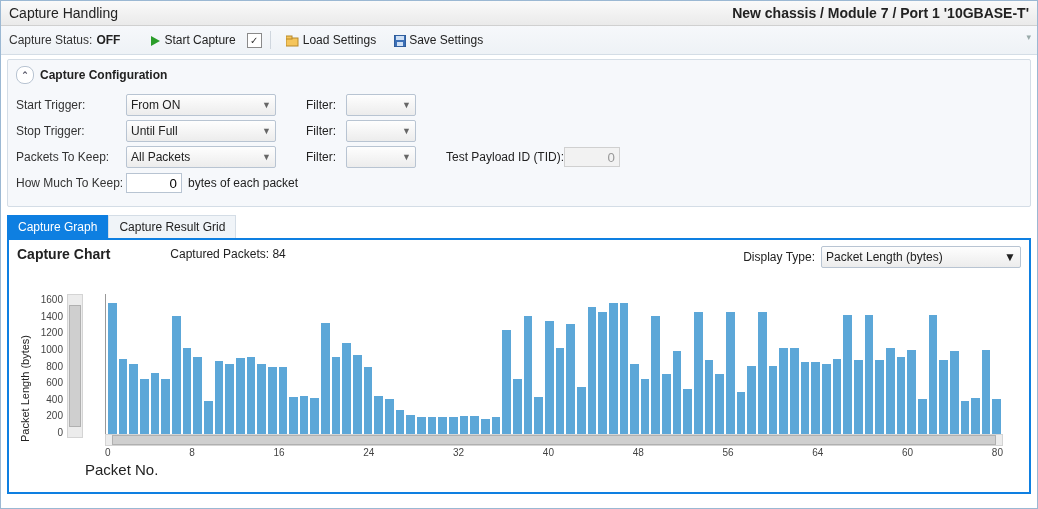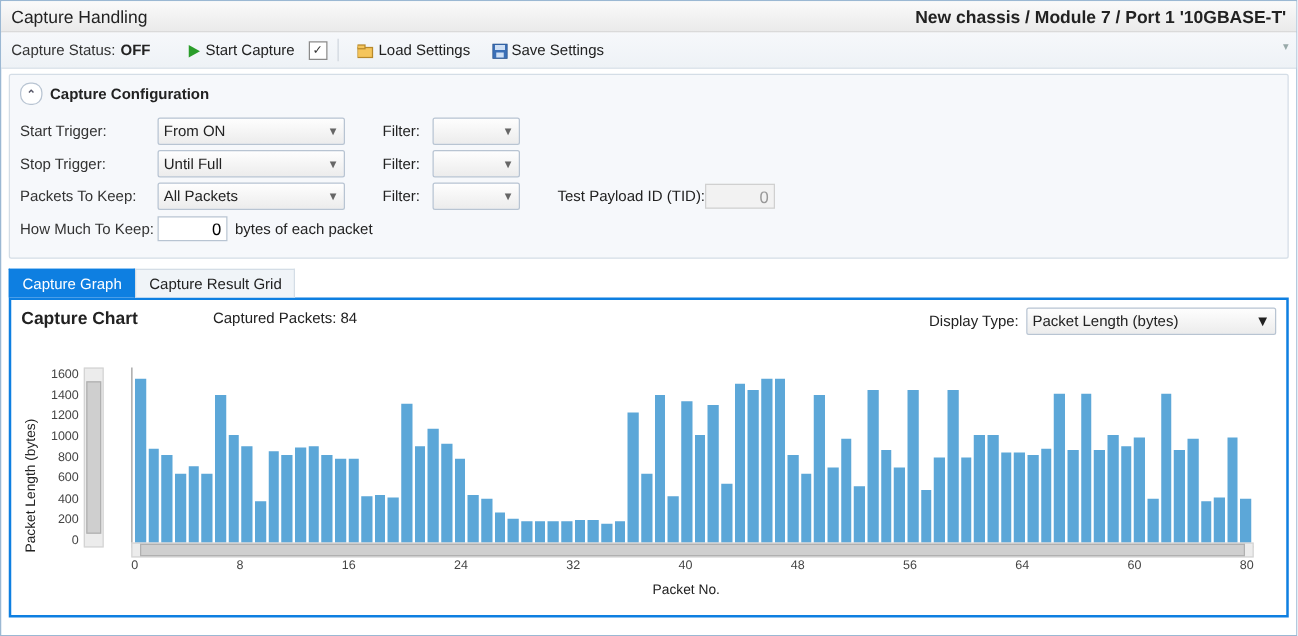--- a/index.html
+++ b/index.html
@@ -36,21 +36,21 @@
   .chart-header .right{display:flex;align-items:center;gap:6px}
   .sel-wide{width:190px;height:20px;border:1px solid #b8c4d2;background:linear-gradient(#fefefe,#ececec);display:flex;align-items:center;justify-content:space-between;padding:0 4px;border-radius:2px;cursor:pointer}
   .chart-wrap{position:relative;height:200px;display:flex}
   .yaxis-label{writing-mode:vertical-rl;transform:rotate(180deg);font-size:11px;text-align:center;padding:0 2px}
   .yaxis{display:flex;flex-direction:column;justify-content:space-between;align-items:flex-end;font-size:10px;color:#444;padding:6px 2px 50px 0;width:30px}
   .plot{flex:1;position:relative;margin:6px 8px 0 0}
   .plot-inner{position:absolute;left:20px;right:10px;top:0;bottom:50px;border-left:1px solid #999;border-bottom:1px solid #999}
   .bars{position:absolute;left:0;right:0;bottom:0;top:0;display:flex;align-items:flex-end;gap:2px;padding:0 2px}
   .bar{flex:1;background:#5ca7d8}
   .xaxis{position:absolute;left:20px;right:10px;bottom:30px;display:flex;justify-content:space-between;font-size:10px;color:#444}
-  .xaxis-label{position:absolute;left:0;right:0;bottom:10px;text-align:center;font-size:11px}
+  .xaxis-label{position:absolute;left:0;right:0;bottom:10px;font-size:15px}
   .vscroll{width:14px;background:#ececec;border:1px solid #d4d4d4;margin:6px 2px 50px 2px;position:relative}
   .vscroll .thumb{position:absolute;left:1px;right:1px;top:10px;bottom:10px;background:#cfcfcf;border:1px solid #b0b0b0}
   .hscroll{position:absolute;left:20px;right:10px;bottom:42px;height:10px;background:#ececec;border:1px solid #d4d4d4}
   .hscroll .thumb{position:absolute;top:0;bottom:0;left:6px;right:6px;background:#cfcfcf;border:1px solid #b0b0b0}
   svg{display:block}
   .tb-end{position:absolute;right:6px;top:6px;font-size:9px;color:#9aa}
 </style>
 </head>
 <body>
 

